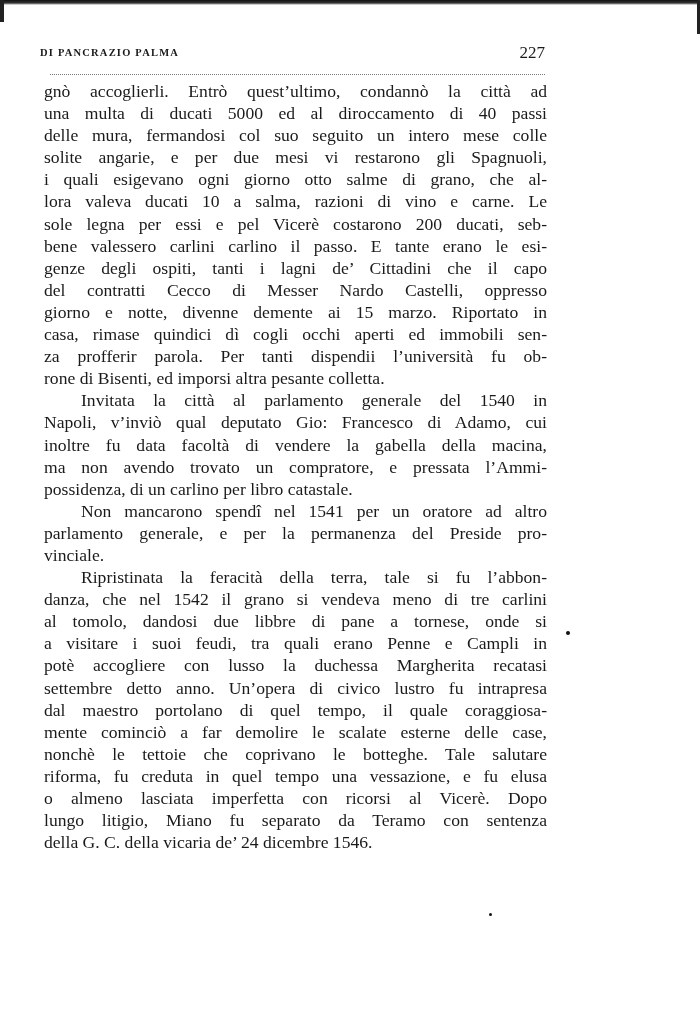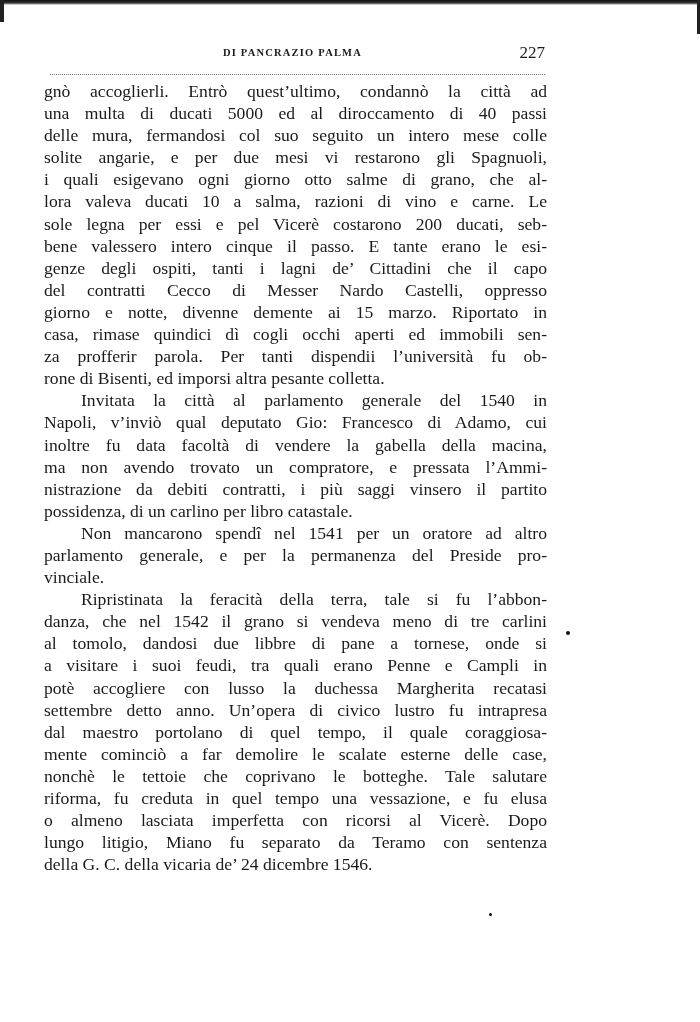--- a/index.html
+++ b/index.html
@@ -37,21 +37,20 @@
       position: absolute;
       left: 40px;
       top: 43px;
       width: 505px;
       height: 22px;
     }
     .running-title {
       position: absolute;
       left: 0; right: 0;
       top: 4px;
-      text-align: center;
       font-family: "Liberation Serif", serif;
       font-weight: bold;
       font-size: 10.5px;
       letter-spacing: 1.2px;
     }
     .page-number {
       position: absolute;
       right: 0;
       top: 0;
       font-family: "Liberation Serif", serif;
@@ -108,32 +107,31 @@
 <div class="rule"></div>
 
 <div class="text-block">
   <span class="line">gnò accoglierli. Entrò quest’ultimo, condannò la città ad</span>
   <span class="line">una multa di ducati 5000 ed al diroccamento di 40 passi</span>
   <span class="line">delle mura, fermandosi col suo seguito un intero mese colle</span>
   <span class="line">solite angarie, e per due mesi vi restarono gli Spagnuoli,</span>
   <span class="line">i quali esigevano ogni giorno otto salme di grano, che al-</span>
   <span class="line">lora valeva ducati 10 a salma, razioni di vino e carne. Le</span>
   <span class="line">sole legna per essi e pel Vicerè costarono 200 ducati, seb-</span>
-  <span class="line">bene valessero intero cinque il passo. E tante erano le esi-</span>
+  <span class="line">bene valessero carlini carlino il passo. E tante erano le esi-</span>
   <span class="line">genze degli ospiti, tanti i lagni de’ Cittadini che il capo</span>
   <span class="line">del contratti Cecco di Messer Nardo Castelli, oppresso</span>
   <span class="line">giorno e notte, divenne demente ai 15 marzo. Riportato in</span>
   <span class="line">casa, rimase quindici dì cogli occhi aperti ed immobili sen-</span>
   <span class="line">za profferir parola. Per tanti dispendii l’università fu ob-</span>
   <span class="line last">rone di Bisenti, ed imporsi altra pesante colletta.</span>
   <span class="line indent">Invitata la città al parlamento generale del 1540 in</span>
   <span class="line">Napoli, v’inviò qual deputato Gio: Francesco di Adamo, cui</span>
   <span class="line">inoltre fu data facoltà di vendere la gabella della macina,</span>
   <span class="line">ma non avendo trovato un compratore, e pressata l’Ammi-</span>
-  <span class="line">nistrazione da debiti contratti, i più saggi vinsero il partito</span>
   <span class="line last">possidenza, di un carlino per libro catastale.</span>
   <span class="line indent">Non mancarono spendî nel 1541 per un oratore ad altro</span>
   <span class="line">parlamento generale, e per la permanenza del Preside pro-</span>
   <span class="line last">vinciale.</span>
   <span class="line indent">Ripristinata la feracità della terra, tale si fu l’abbon-</span>
   <span class="line">danza, che nel 1542 il grano si vendeva meno di tre carlini</span>
   <span class="line">al tomolo, dandosi due libbre di pane a tornese, onde si</span>
   <span class="line">a visitare i suoi feudi, tra quali erano Penne e Campli in</span>
   <span class="line">potè accogliere con lusso la duchessa Margherita recatasi</span>
   <span class="line">settembre detto anno. Un’opera di civico lustro fu intrapresa</span>

